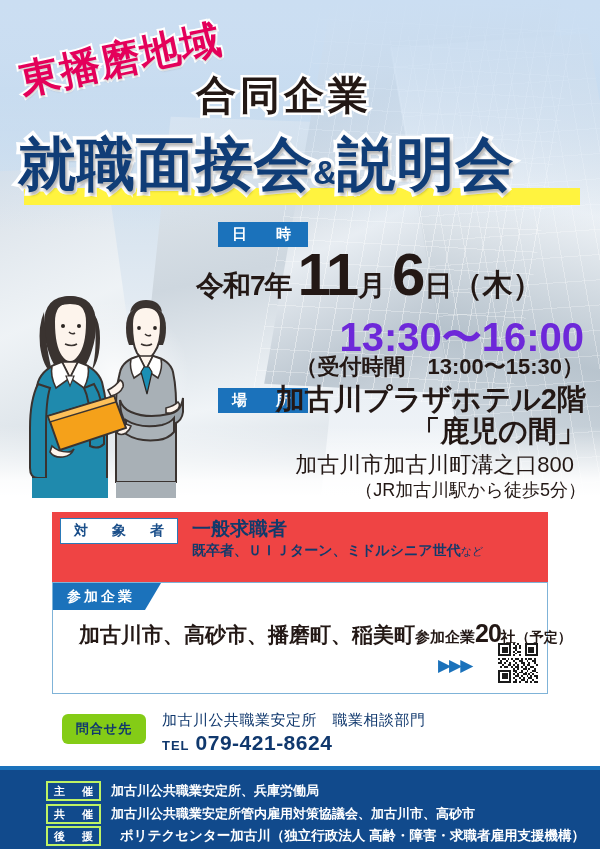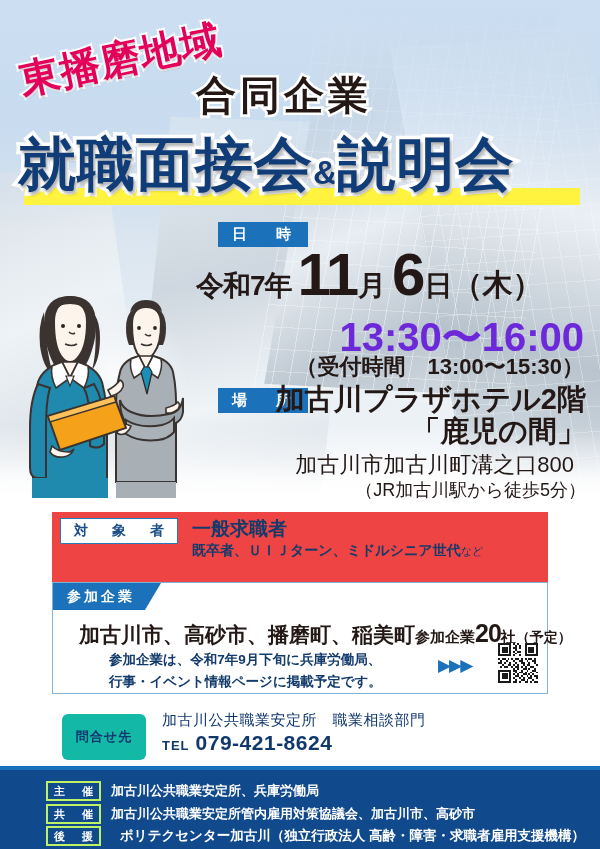--- a/index.html
+++ b/index.html
@@ -214,22 +214,22 @@
   .arrows {
     position:absolute; left:385px; top:72px;
     color:#1b72bb; font-size:17px; letter-spacing:-2px;
   }
   .qr {
     position:absolute; left:445px; top:60px; width:40px; height:40px;
   }
 
   
   .contact-label {
-    position:absolute; left:62px; top:714px; width:84px; height:46px;
-    background:#14b8a6; border-radius:6px;
+    position:absolute; left:62px; top:714px; width:84px; height:30px;
+    background:#84cc16; border-radius:6px;
     color:#10386d; font-size:13px; font-weight:bold; letter-spacing:1px;
     display:flex; align-items:center; justify-content:center;
   }
   .contact-name {
     position:absolute; left:162px; top:711px;
     font-size:15px; color:#10386d; font-weight:normal; letter-spacing:.5px;
   }
   .contact-tel {
     position:absolute; left:162px; top:731px;
     font-size:21px; color:#10386d; font-weight:bold; letter-spacing:.5px;
@@ -377,24 +377,20 @@
     <div class="comp-tab">参加企業</div>
 
     <div class="comp-head">
       <span class="m1">加古川市、高砂市、播磨町、稲美町</span>
       <span class="m2">参加企業</span>
       <span class="m3">20</span>
       <span class="m2">社</span>
       <span class="m4">（予定）</span>
     </div>
 
-    <div class="comp-note">
-      <div>参加企業は、令和7年9月下旬に兵庫労働局、</div>
-      <div>行事・イベント情報ページに掲載予定です。</div>
-    </div>
 
     <div class="arrows">▶▶▶</div>
 
     <svg class="qr" viewBox="0 0 21 21" shape-rendering="crispEdges">
       <rect width="21" height="21" fill="#ffffff"></rect>
       <g fill="#1a1a1a">
         <rect x="0" y="0" width="7" height="1"></rect>
           <rect x="0" y="6" width="7" height="1"></rect>
         <rect x="0" y="0" width="1" height="7"></rect>
           <rect x="6" y="0" width="1" height="7"></rect>

